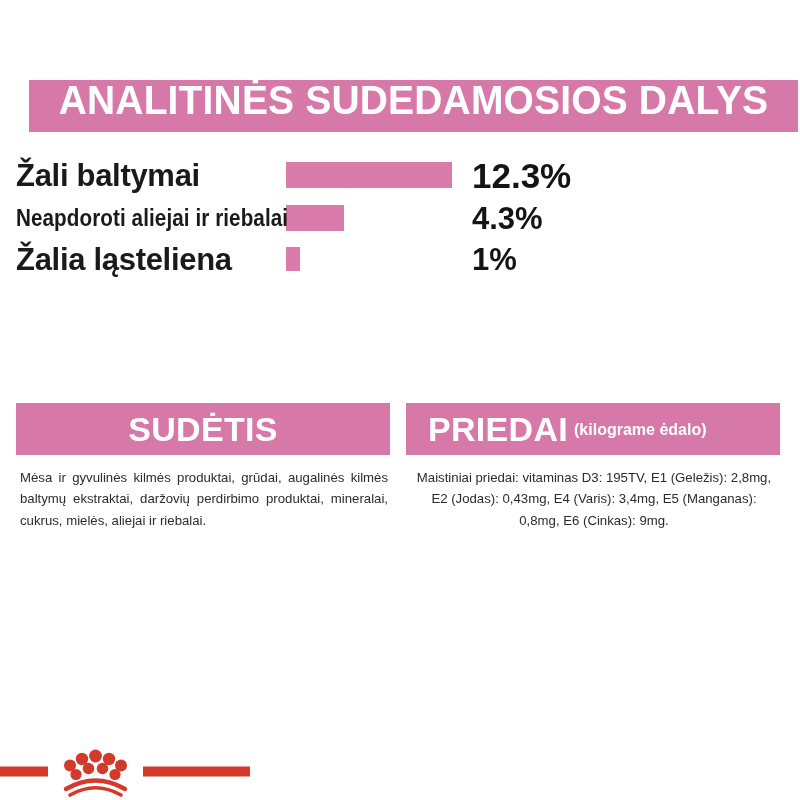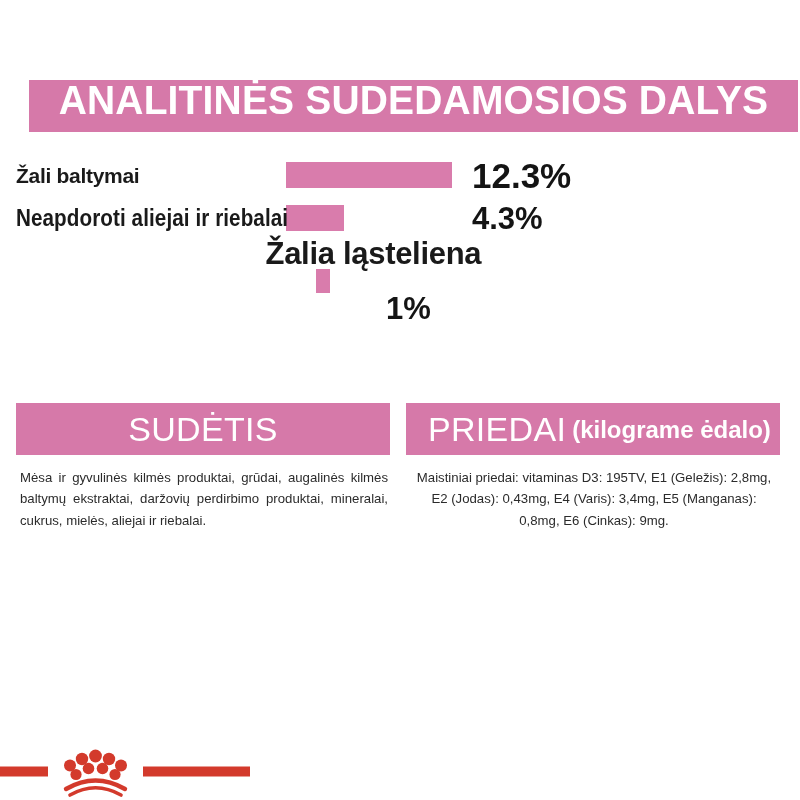--- a/index.html
+++ b/index.html
@@ -45,32 +45,32 @@
     left: 16px;
     top: 152px;
     width: 769px;
   }
   .chart-row {
     display: flex;
     align-items: center;
     height: 46px;
   }
   .chart-row.r2 { height: 40px; }
-  .chart-row.r3 { height: 42px; flex-direction: column; }
+  .chart-row.r3 { height: 42px; }
 
   .row-label {
     width: 270px;
     text-align: left;
     color: #1a1a1a;
     font-weight: bold;
     line-height: 1;
     white-space: nowrap;
   }
   .chart-row.r1 .row-label {
-    font-size: 21px;
+    font-size: 31px;
     letter-spacing: -0.3px;
   }
   .chart-row.r2 .row-label {
     font-size: 24px;
     transform: scaleX(0.86);
     transform-origin: left center;
     letter-spacing: 0.1px;
   }
   .chart-row.r3 .row-label {
     font-size: 31px;
@@ -122,31 +122,31 @@
     display: flex;
     align-items: center;
     overflow: hidden;
   }
   .panel-head.center { justify-content: center; }
   .panel-head.left { justify-content: flex-start; padding-left: 22px; }
 
   .panel-title {
     color: #ffffff;
     font-family: "Liberation Sans Narrow", "Liberation Sans", sans-serif;
-    font-weight: normal;
+    font-weight: bold;
     font-size: 34px;
     letter-spacing: 0.3px;
     line-height: 1;
     white-space: nowrap;
   }
   .panel-subtitle {
     color: #ffffff;
     font-family: "Liberation Sans Narrow", "Liberation Sans", sans-serif;
     font-weight: bold;
-    font-size: 24px;
+    font-size: 16px;
     line-height: 1;
     white-space: nowrap;
     margin-left: 6px;
     position: relative;
     top: 1px;
   }
 
   .panel-body {
     padding: 12px 2px 0 4px;
     color: #2b2b2b;

